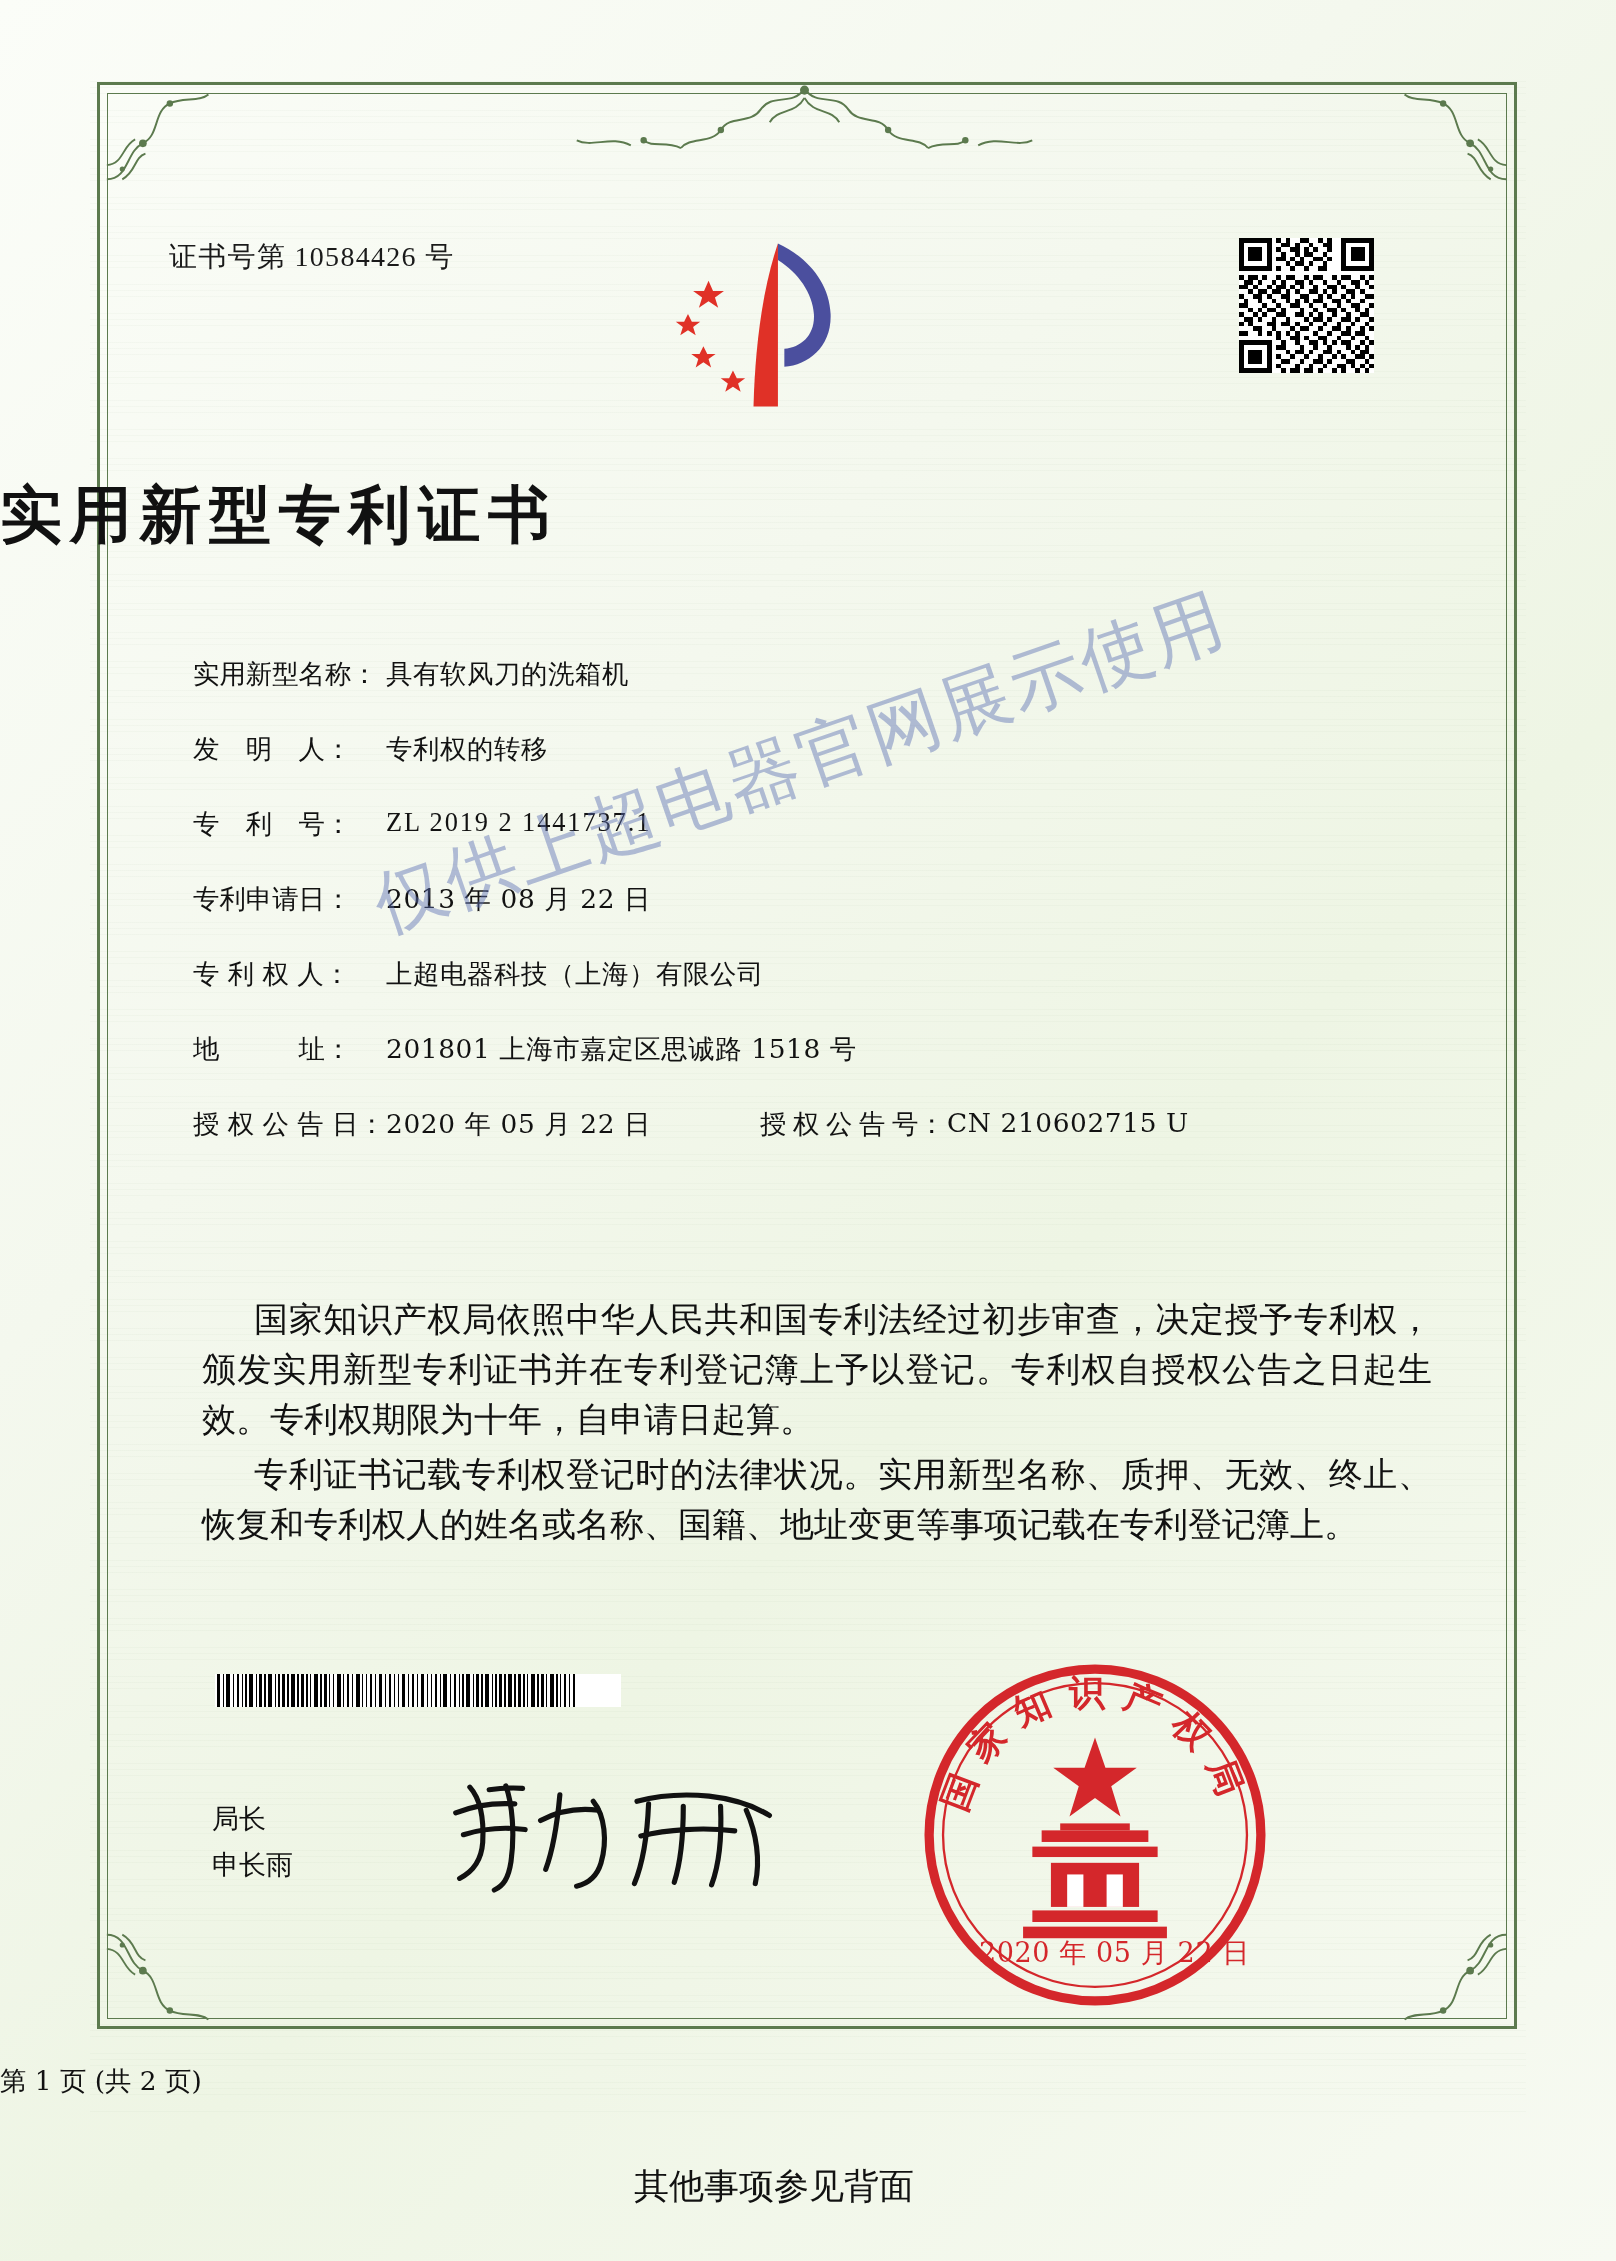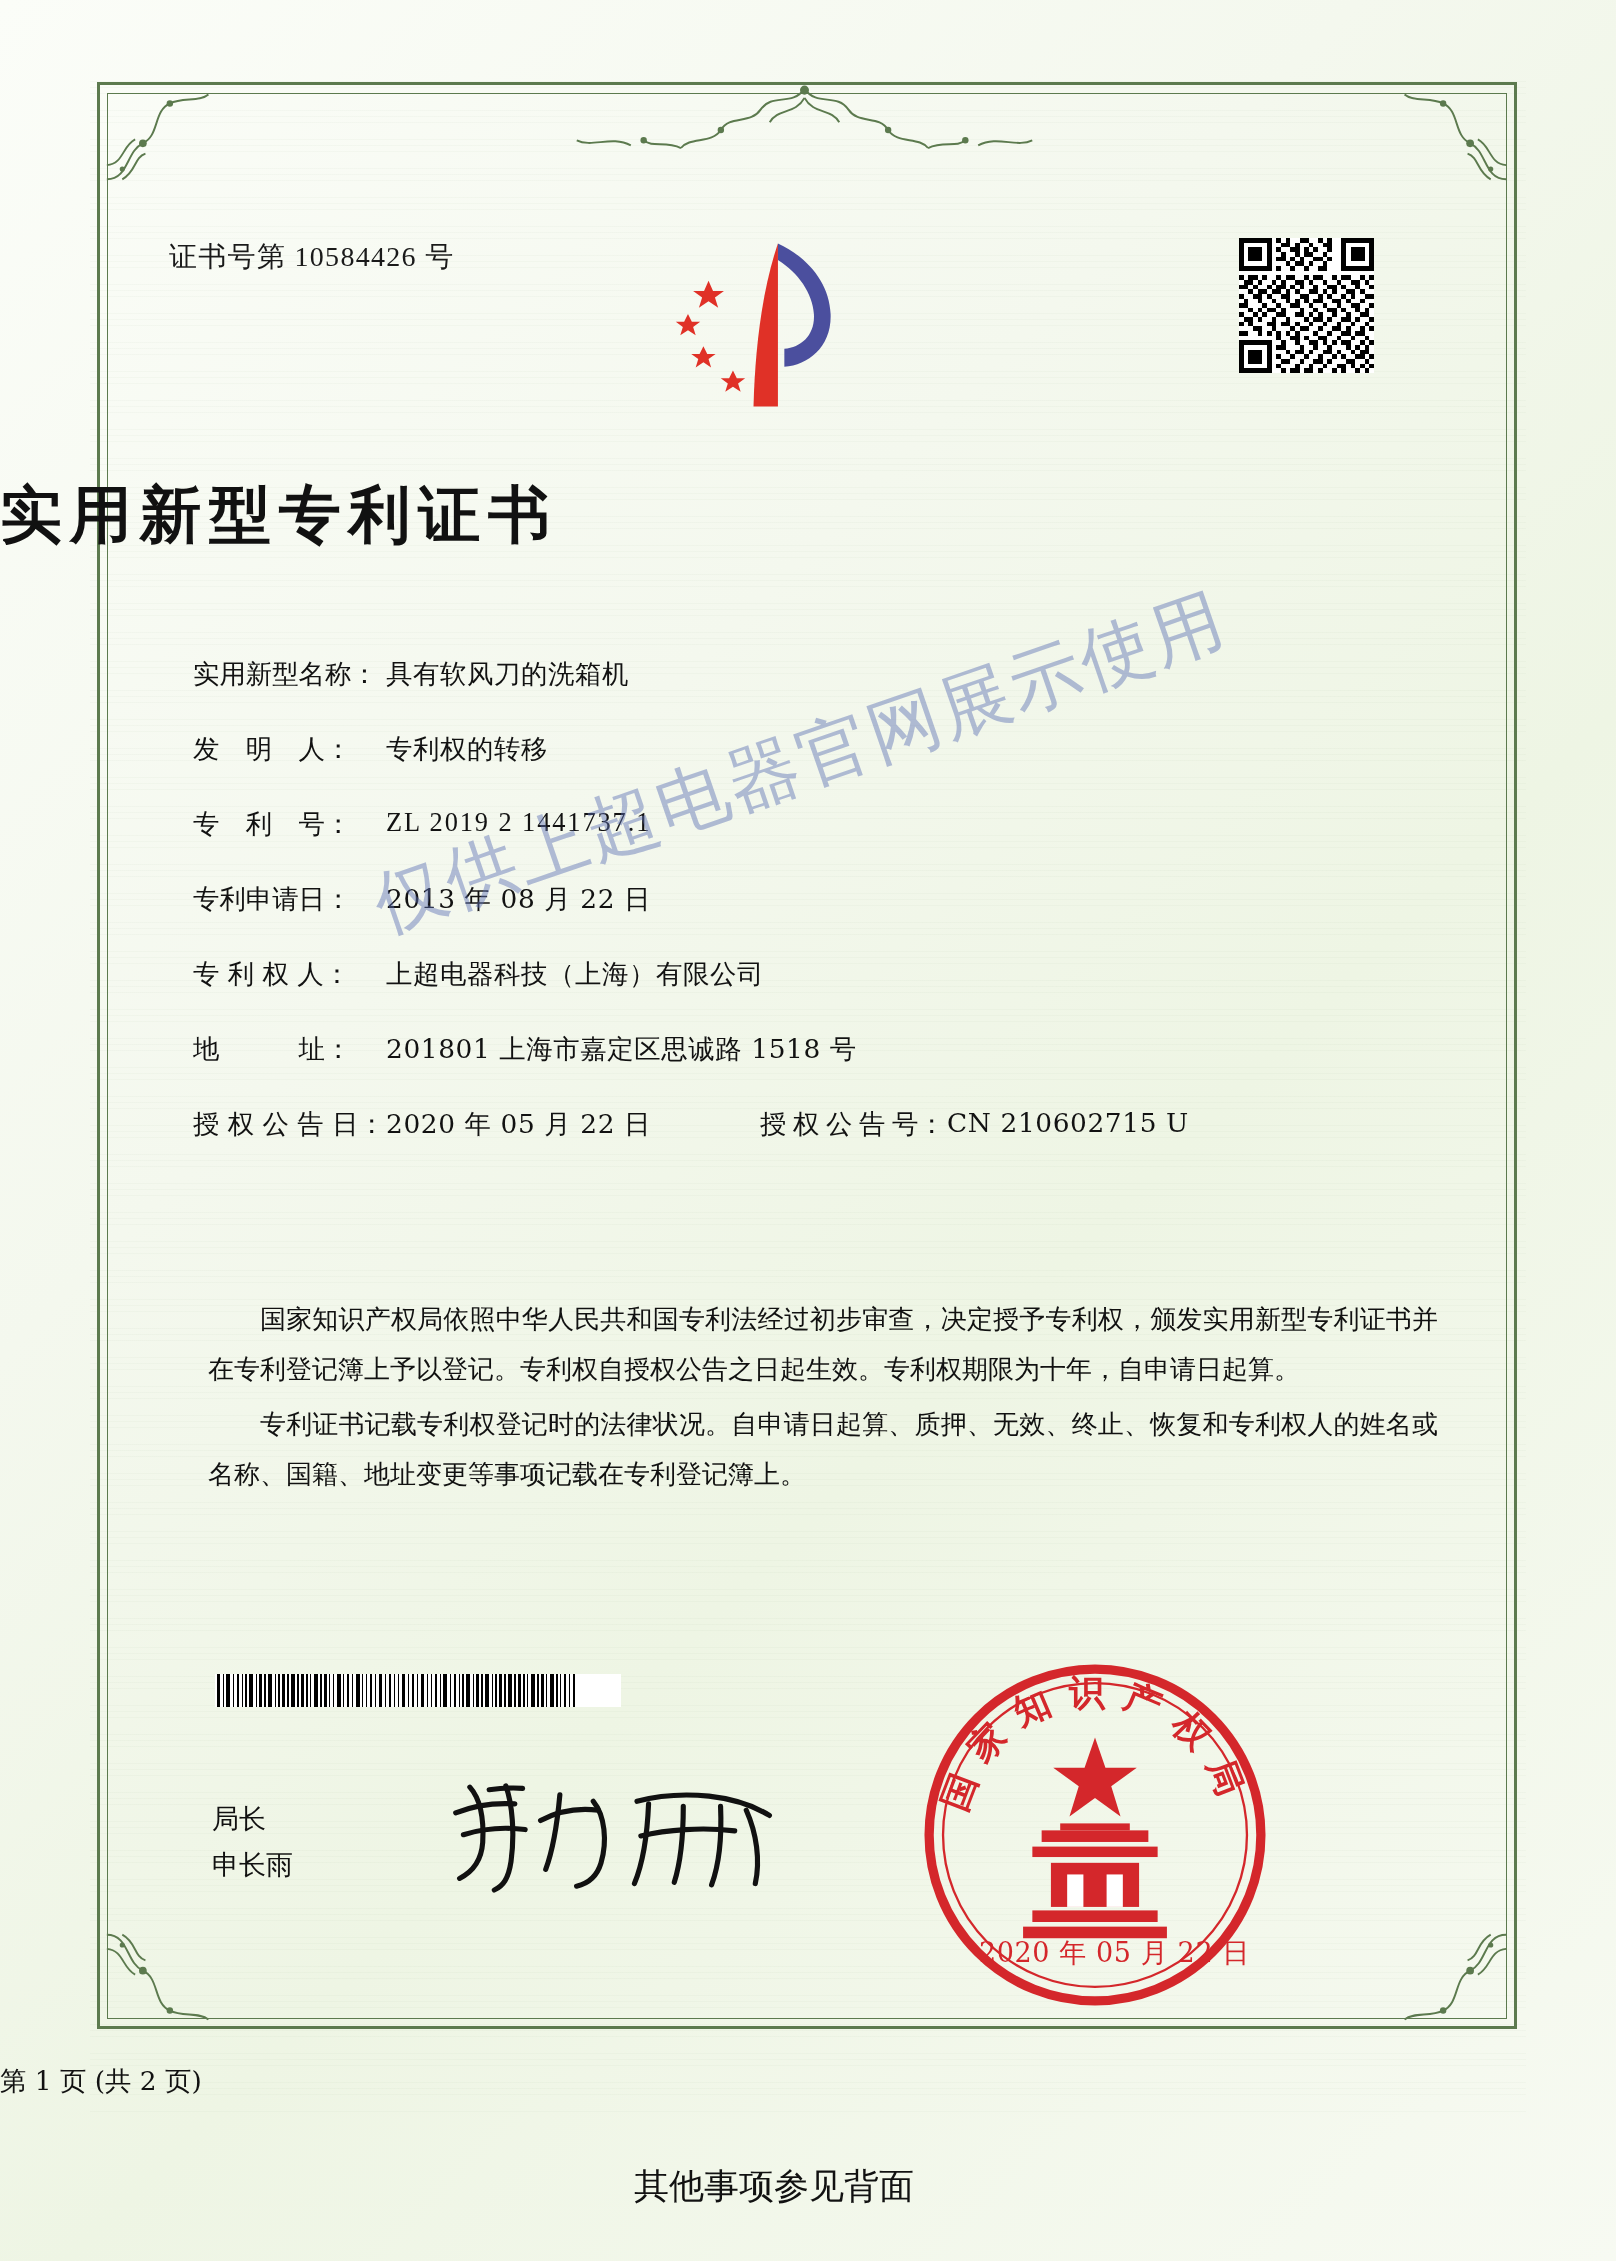--- a/index.html
+++ b/index.html
@@ -132,23 +132,23 @@
   .fvalue.mono { font-family: "Liberation Serif", serif; letter-spacing: 1.9px; }
   .frow .second-label {
     display: inline-block;
     margin-left: 109px;
     width: 187px;
   }
 
   
   .body-text {
     position: absolute;
-    left: 208px; top: 1294px;
+    left: 202px; top: 1294px;
     width: 1230px;
-    font-size: 26px;
+    font-size: 34px;
     line-height: 50px;
     color: #111;
     text-align: justify;
     font-family: "DejaVu Serif", "Liberation Serif", serif;
   }
   .body-text p { margin: 0 0 5.2px 0; text-indent: 52px; }
 
   
   .barcode {
     position: absolute;
@@ -590,21 +590,21 @@
       <span class="flabel">授 权 公 告 日：</span>
       <span class="fvalue">2020 年 05 月 22 日</span>
       <span class="second-label">授 权 公 告 号：</span>
       <span class="fvalue">CN 210602715 U</span>
     </div>
 
   </div>
 
   <div class="body-text">
     <p>国家知识产权局依照中华人民共和国专利法经过初步审查，决定授予专利权，颁发实用新型专利证书并在专利登记簿上予以登记。专利权自授权公告之日起生效。专利权期限为十年，自申请日起算。</p>
-    <p>专利证书记载专利权登记时的法律状况。自申请日起算、质押、无效、终止、恢复和专利权人的姓名或名称、国籍、地址变更等事项记载在专利登记簿上。</p>
+    <p>专利证书记载专利权登记时的法律状况。实用新型名称、质押、无效、终止、恢复和专利权人的姓名或名称、国籍、地址变更等事项记载在专利登记簿上。</p>
   </div>
 
   <div class="barcode">
     <svg viewBox="0 0 320 26" shape-rendering="crispEdges">
       <rect width="320" height="26" fill="#ffffff"></rect>
       <g fill="#000000">
         <rect x="2" y="0" width="2" height="26"></rect>
           <rect x="6" y="0" width="1" height="26"></rect>
         <rect x="9" y="0" width="3" height="26"></rect>
           <rect x="14" y="0" width="1" height="26"></rect>

